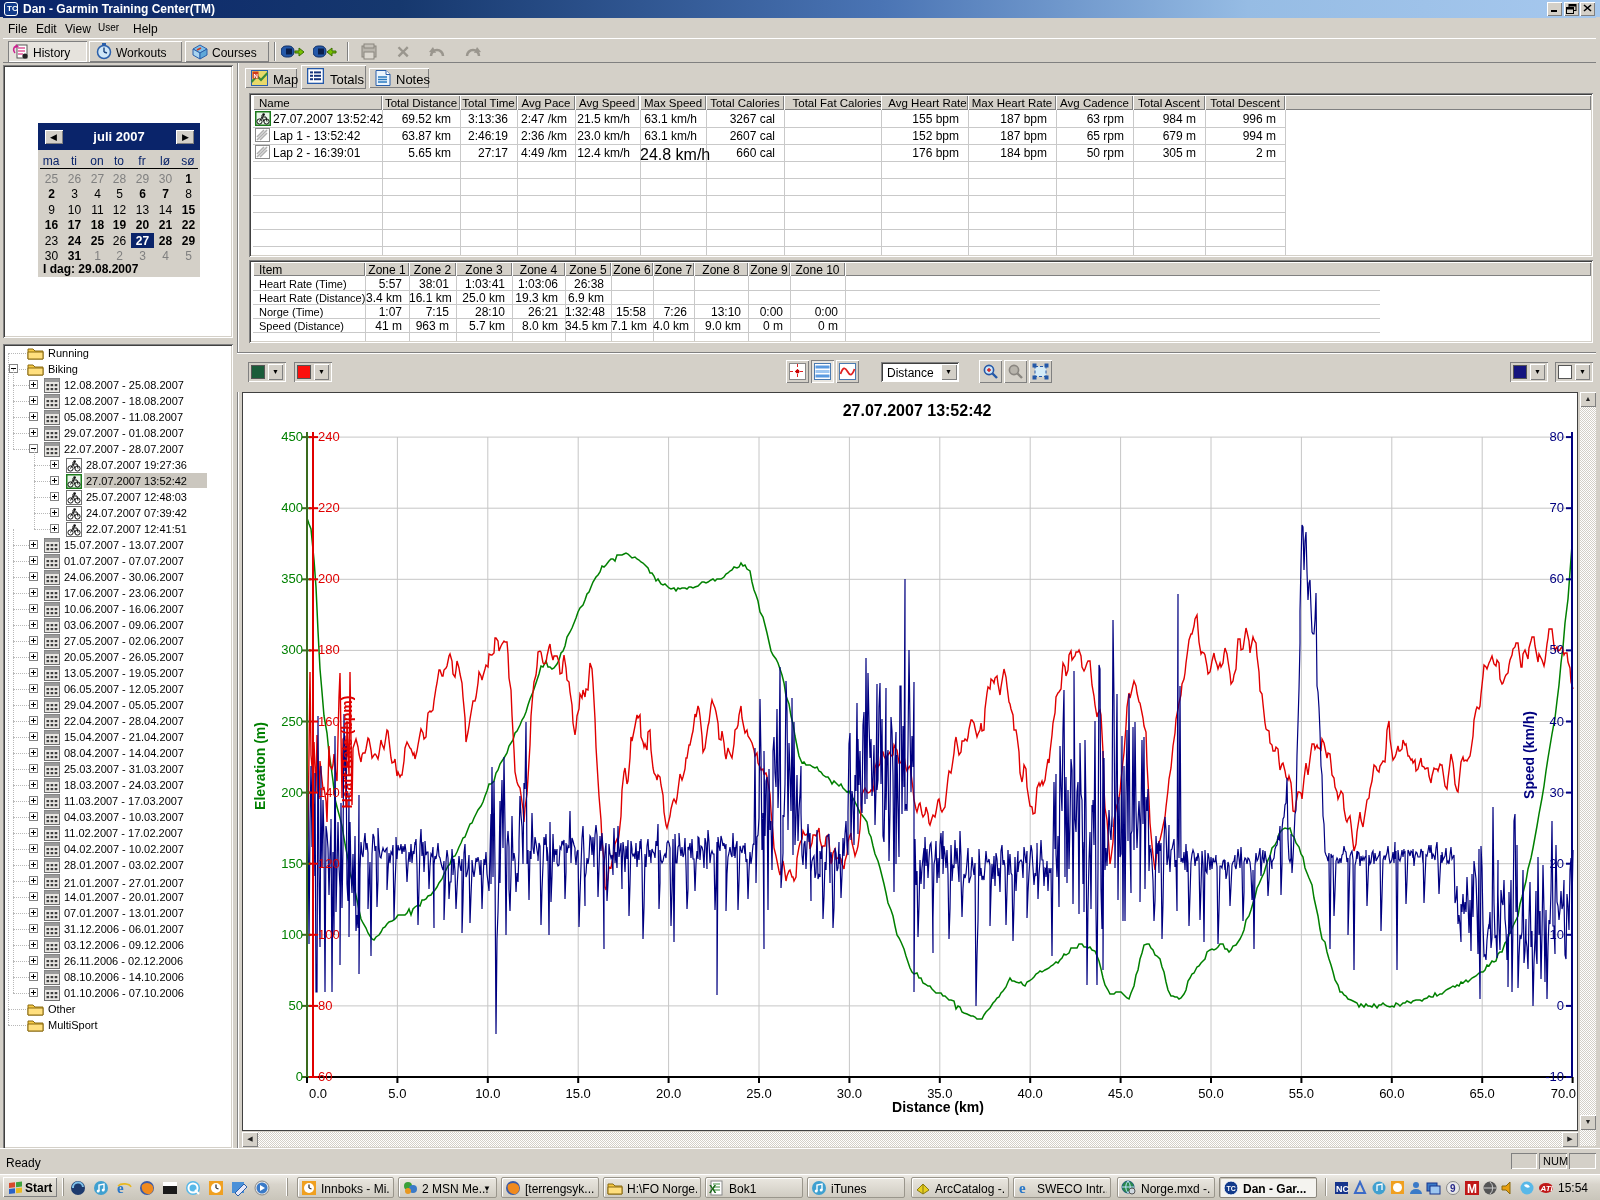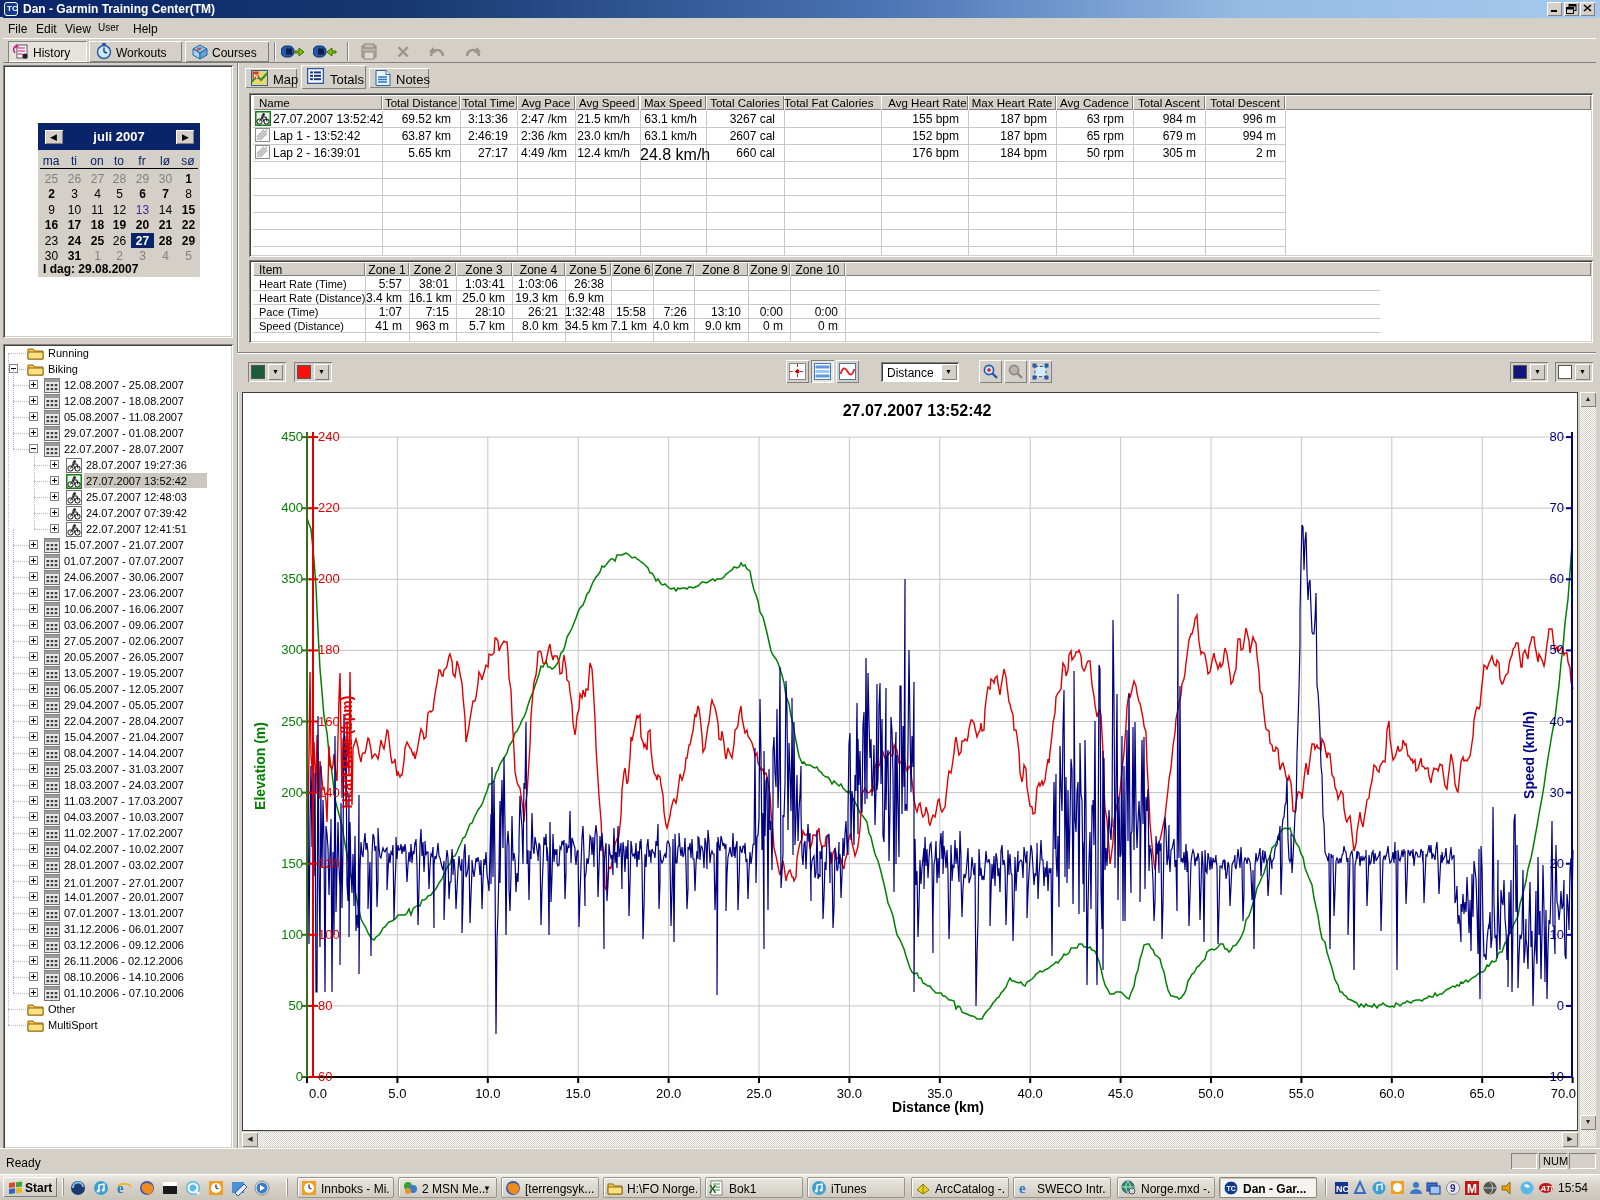--- a/index.html
+++ b/index.html
@@ -113,21 +113,21 @@
 <div class="ab ce" style="left:63px;top:187px;width:23px;font-size:12px;color:#000;font-weight:normal">3</div>
 <div class="ab ce" style="left:86px;top:187px;width:23px;font-size:12px;color:#000;font-weight:normal">4</div>
 <div class="ab ce" style="left:108px;top:187px;width:23px;font-size:12px;color:#000;font-weight:normal">5</div>
 <div class="ab ce" style="left:131px;top:187px;width:23px;font-size:12px;color:#000;font-weight:bold">6</div>
 <div class="ab ce" style="left:154px;top:187px;width:23px;font-size:12px;color:#000;font-weight:bold">7</div>
 <div class="ab ce" style="left:177px;top:187px;width:23px;font-size:12px;color:#000;font-weight:normal">8</div>
 <div class="ab ce" style="left:40px;top:203px;width:23px;font-size:12px;color:#000;font-weight:normal">9</div>
 <div class="ab ce" style="left:63px;top:203px;width:23px;font-size:12px;color:#000;font-weight:normal">10</div>
 <div class="ab ce" style="left:86px;top:203px;width:23px;font-size:12px;color:#000;font-weight:normal">11</div>
 <div class="ab ce" style="left:108px;top:203px;width:23px;font-size:12px;color:#000;font-weight:normal">12</div>
-<div class="ab ce" style="left:131px;top:203px;width:23px;font-size:12px;color:#4c1d95;font-weight:normal">13</div>
+<div class="ab ce" style="left:131px;top:203px;width:23px;font-size:12px;color:#000000;font-weight:normal">13</div>
 <div class="ab ce" style="left:154px;top:203px;width:23px;font-size:12px;color:#000;font-weight:normal">14</div>
 <div class="ab ce" style="left:177px;top:203px;width:23px;font-size:12px;color:#000;font-weight:bold">15</div>
 <div class="ab ce" style="left:40px;top:218px;width:23px;font-size:12px;color:#000;font-weight:bold">16</div>
 <div class="ab ce" style="left:63px;top:218px;width:23px;font-size:12px;color:#000;font-weight:bold">17</div>
 <div class="ab ce" style="left:86px;top:218px;width:23px;font-size:12px;color:#000;font-weight:bold">18</div>
 <div class="ab ce" style="left:108px;top:218px;width:23px;font-size:12px;color:#000;font-weight:bold">19</div>
 <div class="ab ce" style="left:131px;top:218px;width:23px;font-size:12px;color:#000;font-weight:bold">20</div>
 <div class="ab ce" style="left:154px;top:218px;width:23px;font-size:12px;color:#000;font-weight:bold">21</div>
 <div class="ab ce" style="left:177px;top:218px;width:23px;font-size:12px;color:#000;font-weight:bold">22</div>
 <div class="ab ce" style="left:40px;top:234px;width:23px;font-size:12px;color:#000;font-weight:normal">23</div>
@@ -325,21 +325,21 @@
     <rect x="0.5" y="0.5" width="15" height="3.5" fill="#9a9a9a"></rect>
     <g fill="#404040">
       <rect x="2.5" y="6" width="2.6" height="2.2"></rect>
       <rect x="6.6" y="6" width="2.6" height="2.2"></rect>
       <rect x="10.7" y="6" width="2.6" height="2.2"></rect>
       <rect x="2.5" y="10" width="2.6" height="2.2"></rect>
       <rect x="6.6" y="10" width="2.6" height="2.2"></rect>
       <rect x="10.7" y="10" width="2.6" height="2.2"></rect>
     </g>
   </svg>
-<div class="ab tx" style="left:64px;top:539px;font-size:11px">15.07.2007 - 21.07.2007</div>
+<div class="ab tx" style="left:64px;top:539px;font-size:11px">15.07.2007 - 13.07.2007</div>
 <div class="ab" style="left:13px;top:561px;width:20px;height:1px;border-top:1px dotted #b8b8b8"></div>
 <div class="ab" style="left:13px;top:545px;width:1px;height:16px;border-left:1px dotted #b8b8b8"></div>
 <div class="ab" style="left:29px;top:556px;width:9px;height:9px;background:#fff;border:1px solid #848484"></div>
 <div class="ab" style="left:31px;top:560px;width:5px;height:1px;background:#000"></div>
 <div class="ab" style="left:33px;top:558px;width:1px;height:5px;background:#000"></div>
 <svg class="ab" style="left:44px;top:554px" width="16" height="15">
     <rect x="0.5" y="0.5" width="15" height="14" fill="#e8e6e2" stroke="#707070"></rect>
     <rect x="0.5" y="0.5" width="15" height="3.5" fill="#9a9a9a"></rect>
     <g fill="#404040">
       <rect x="2.5" y="6" width="2.6" height="2.2"></rect>
@@ -887,21 +887,21 @@
 <div class="ab tx" style="left:460px;top:97px;width:57px;height:15px;font-size:11.5px;text-align:center;">Total Time</div>
 <div class="ab rz1" style="left:517px;top:95px;width:58px;height:15px"></div>
 <div class="ab tx" style="left:517px;top:97px;width:58px;height:15px;font-size:11.5px;text-align:center;">Avg Pace</div>
 <div class="ab rz1" style="left:575px;top:95px;width:64px;height:15px"></div>
 <div class="ab tx" style="left:575px;top:97px;width:64px;height:15px;font-size:11.5px;text-align:center;">Avg Speed</div>
 <div class="ab rz1" style="left:640px;top:95px;width:66px;height:15px"></div>
 <div class="ab tx" style="left:640px;top:97px;width:66px;height:15px;font-size:11.5px;text-align:center;">Max Speed</div>
 <div class="ab rz1" style="left:706px;top:95px;width:78px;height:15px"></div>
 <div class="ab tx" style="left:706px;top:97px;width:78px;height:15px;font-size:11.5px;text-align:center;">Total Calories</div>
 <div class="ab rz1" style="left:784px;top:95px;width:98px;height:15px"></div>
-<div class="ab tx" style="left:784px;top:97px;width:98px;height:15px;font-size:11.5px;text-align:left;">Total Fat Calories</div>
+<div class="ab tx" style="left:784px;top:97px;width:98px;height:15px;font-size:11.5px;text-align:right;">Total Fat Calories</div>
 <div class="ab rz1" style="left:881px;top:95px;width:87px;height:15px"></div>
 <div class="ab tx" style="left:881px;top:97px;width:93px;height:15px;font-size:11.5px;text-align:center;">Avg Heart Rate</div>
 <div class="ab rz1" style="left:968px;top:95px;width:88px;height:15px"></div>
 <div class="ab tx" style="left:968px;top:97px;width:88px;height:15px;font-size:11.5px;text-align:center;">Max Heart Rate</div>
 <div class="ab rz1" style="left:1056px;top:95px;width:77px;height:15px"></div>
 <div class="ab tx" style="left:1056px;top:97px;width:77px;height:15px;font-size:11.5px;text-align:center;">Avg Cadence</div>
 <div class="ab rz1" style="left:1133px;top:95px;width:72px;height:15px"></div>
 <div class="ab tx" style="left:1133px;top:97px;width:72px;height:15px;font-size:11.5px;text-align:center;">Total Ascent</div>
 <div class="ab rz1" style="left:1205px;top:95px;width:80px;height:15px"></div>
 <div class="ab tx" style="left:1205px;top:97px;width:80px;height:15px;font-size:11.5px;text-align:center;">Total Descent</div>
@@ -1022,21 +1022,21 @@
 <div class="ab tx ri" style="left:409px;top:277px;width:40px;font-size:12px">38:01</div>
 <div class="ab tx ri" style="left:456px;top:277px;width:49px;font-size:12px">1:03:41</div>
 <div class="ab tx ri" style="left:512px;top:277px;width:46px;font-size:12px">1:03:06</div>
 <div class="ab tx ri" style="left:565px;top:277px;width:39px;font-size:12px">26:38</div>
 <div class="ab tx" style="left:259px;top:292px;font-size:11px">Heart Rate (Distance)</div>
 <div class="ab tx ri" style="left:365px;top:291px;width:37px;font-size:12px">3.4 km</div>
 <div class="ab tx ri" style="left:409px;top:291px;width:40px;font-size:12px">16.1 km</div>
 <div class="ab tx ri" style="left:456px;top:291px;width:49px;font-size:12px">25.0 km</div>
 <div class="ab tx ri" style="left:512px;top:291px;width:46px;font-size:12px">19.3 km</div>
 <div class="ab tx ri" style="left:565px;top:291px;width:39px;font-size:12px">6.9 km</div>
-<div class="ab tx" style="left:259px;top:306px;font-size:11px">Pace (Time)</div>
+<div class="ab tx" style="left:259px;top:306px;font-size:11px">Norge (Time)</div>
 <div class="ab tx ri" style="left:365px;top:305px;width:37px;font-size:12px">1:07</div>
 <div class="ab tx ri" style="left:409px;top:305px;width:40px;font-size:12px">7:15</div>
 <div class="ab tx ri" style="left:456px;top:305px;width:49px;font-size:12px">28:10</div>
 <div class="ab tx ri" style="left:512px;top:305px;width:46px;font-size:12px">26:21</div>
 <div class="ab tx ri" style="left:565px;top:305px;width:39px;font-size:12px">1:32:48</div>
 <div class="ab tx ri" style="left:611px;top:305px;width:35px;font-size:12px">15:58</div>
 <div class="ab tx ri" style="left:653px;top:305px;width:34px;font-size:12px">7:26</div>
 <div class="ab tx ri" style="left:694px;top:305px;width:47px;font-size:12px">13:10</div>
 <div class="ab tx ri" style="left:748px;top:305px;width:35px;font-size:12px">0:00</div>
 <div class="ab tx ri" style="left:790px;top:305px;width:48px;font-size:12px">0:00</div>

